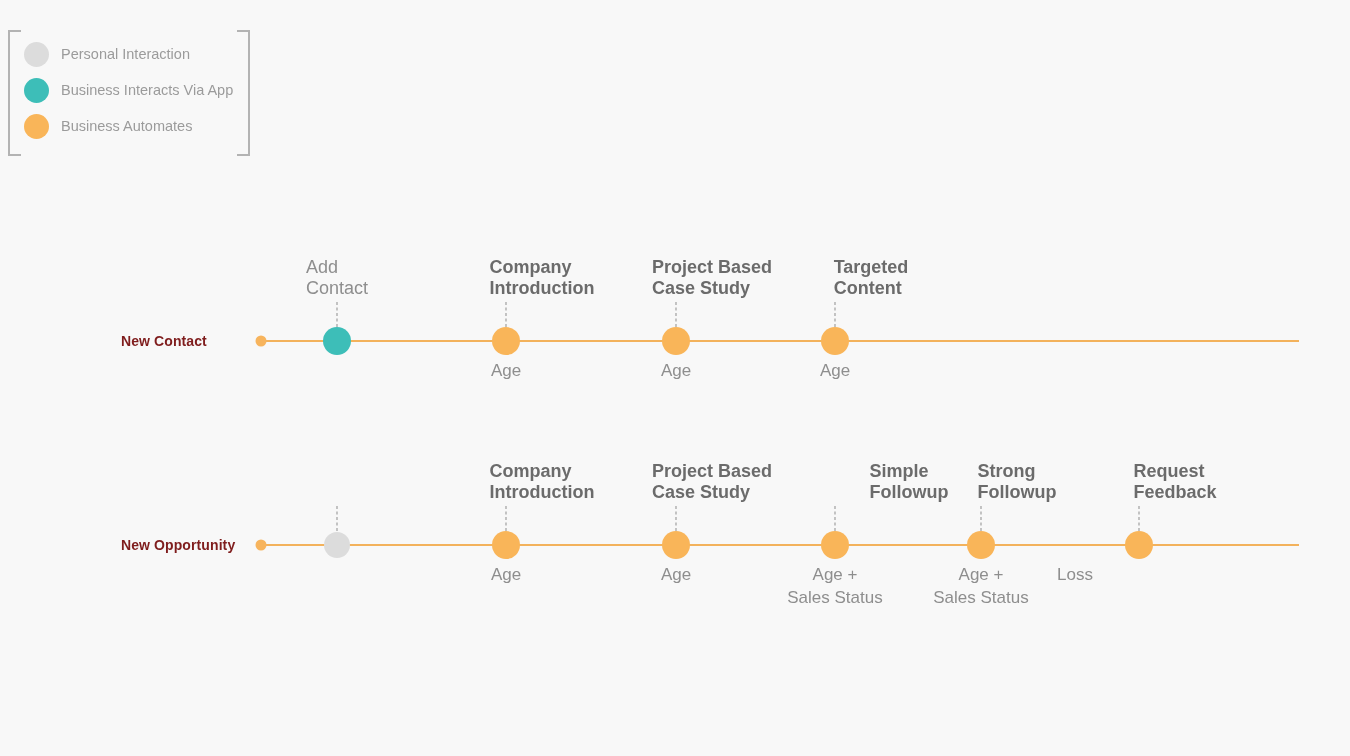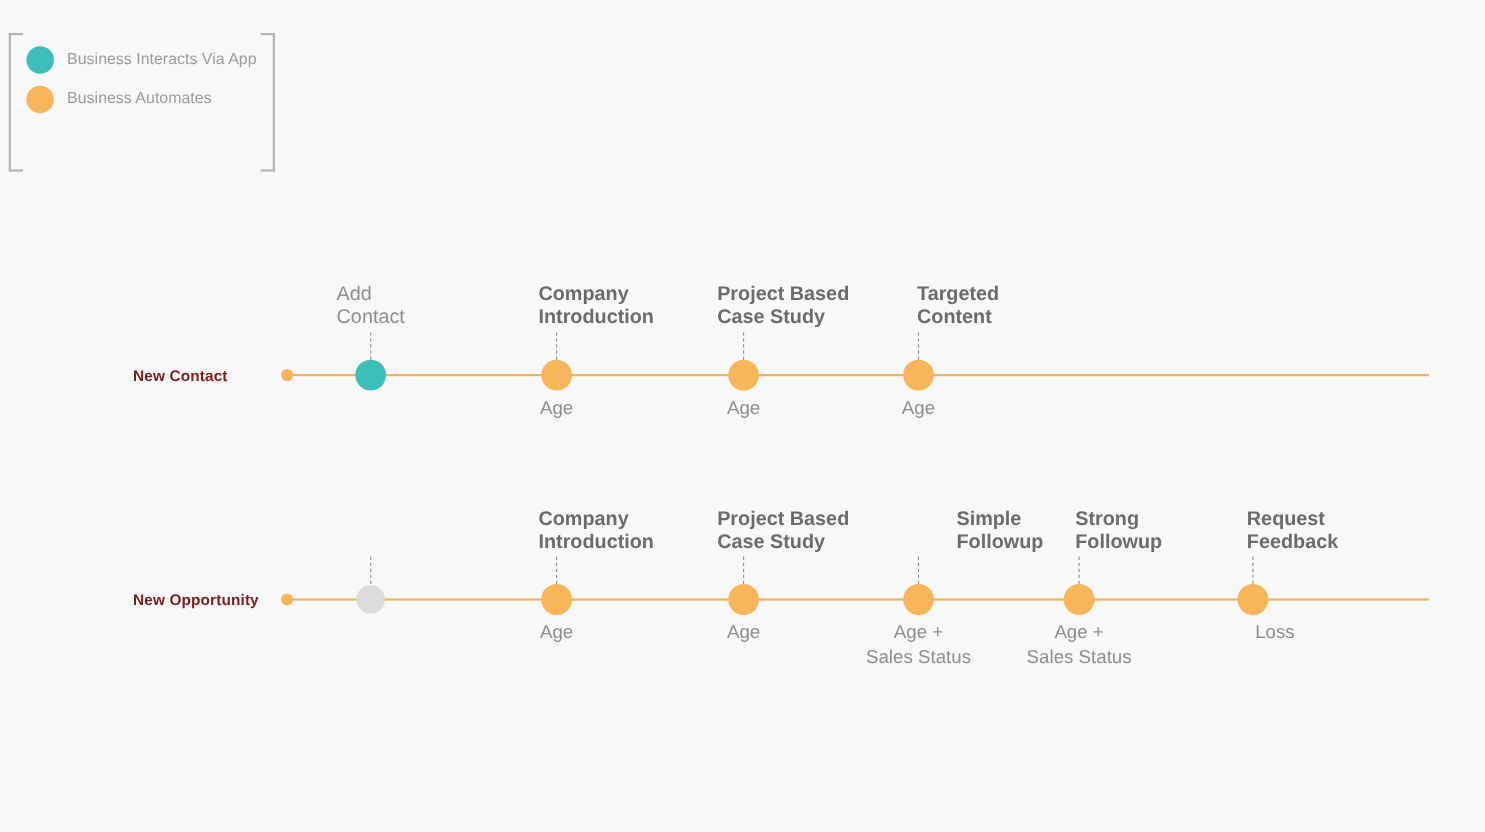--- a/index.html
+++ b/index.html
@@ -138,20 +138,24 @@
     white-space: nowrap;
   }
 </style>
 </head>
 <body>
 
 <div id="legend">
   <div class="bracket bracket-left"></div>
   <div class="bracket bracket-right"></div>
   <div class="legend-rows">
+      <div class="legend-row">
+        <div class="legend-swatch" style="background: rgb(220, 220, 220);"></div>
+        <div class="legend-label">Personal Interaction</div>
+      </div>
       <div class="legend-row">
         <div class="legend-swatch" style="background: rgb(61, 190, 184);"></div>
         <div class="legend-label">Business Interacts Via App</div>
       </div>
       <div class="legend-row">
         <div class="legend-swatch" style="background: rgb(249, 181, 89);"></div>
         <div class="legend-label">Business Automates</div>
       </div>
     </div>
 </div>
@@ -195,15 +199,15 @@
       <div class="stem" style="left: 835px; top: -39px; height: 25px;"></div>
       <div class="node-title bold" style="left: 873px; top: -84px;">Simple<br>Followup</div>
       <div class="node-sub" style="left: 835px; top: 18px;">Age +<br>Sales Status</div>
       <div class="node big" style="left: 981px; background: rgb(249, 181, 89);"></div>
       <div class="stem" style="left: 981px; top: -39px; height: 25px;"></div>
       <div class="node-title bold" style="left: 981px; top: -84px;">Strong<br>Followup</div>
       <div class="node-sub" style="left: 981px; top: 18px;">Age +<br>Sales Status</div>
       <div class="node big" style="left: 1139px; background: rgb(249, 181, 89);"></div>
       <div class="stem" style="left: 1139px; top: -39px; height: 25px;"></div>
       <div class="node-title bold" style="left: 1139px; top: -84px;">Request<br>Feedback</div>
-      <div class="node-sub" style="left: 1159px; top: 18px;">Loss</div>
+      <div class="node-sub" style="left: 1075px; top: 18px;">Loss</div>
     </div>
   </div>
 
 </body></html>

